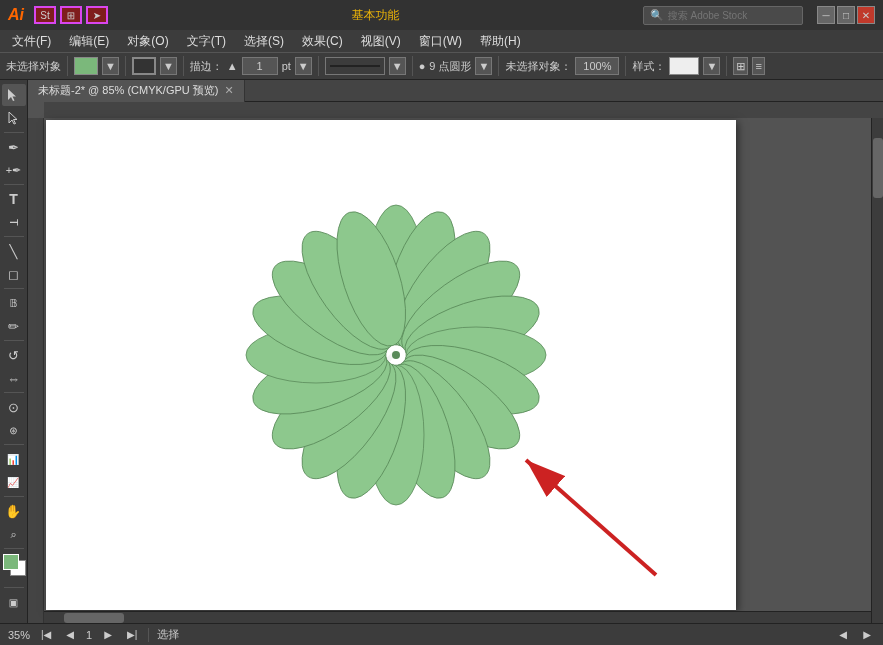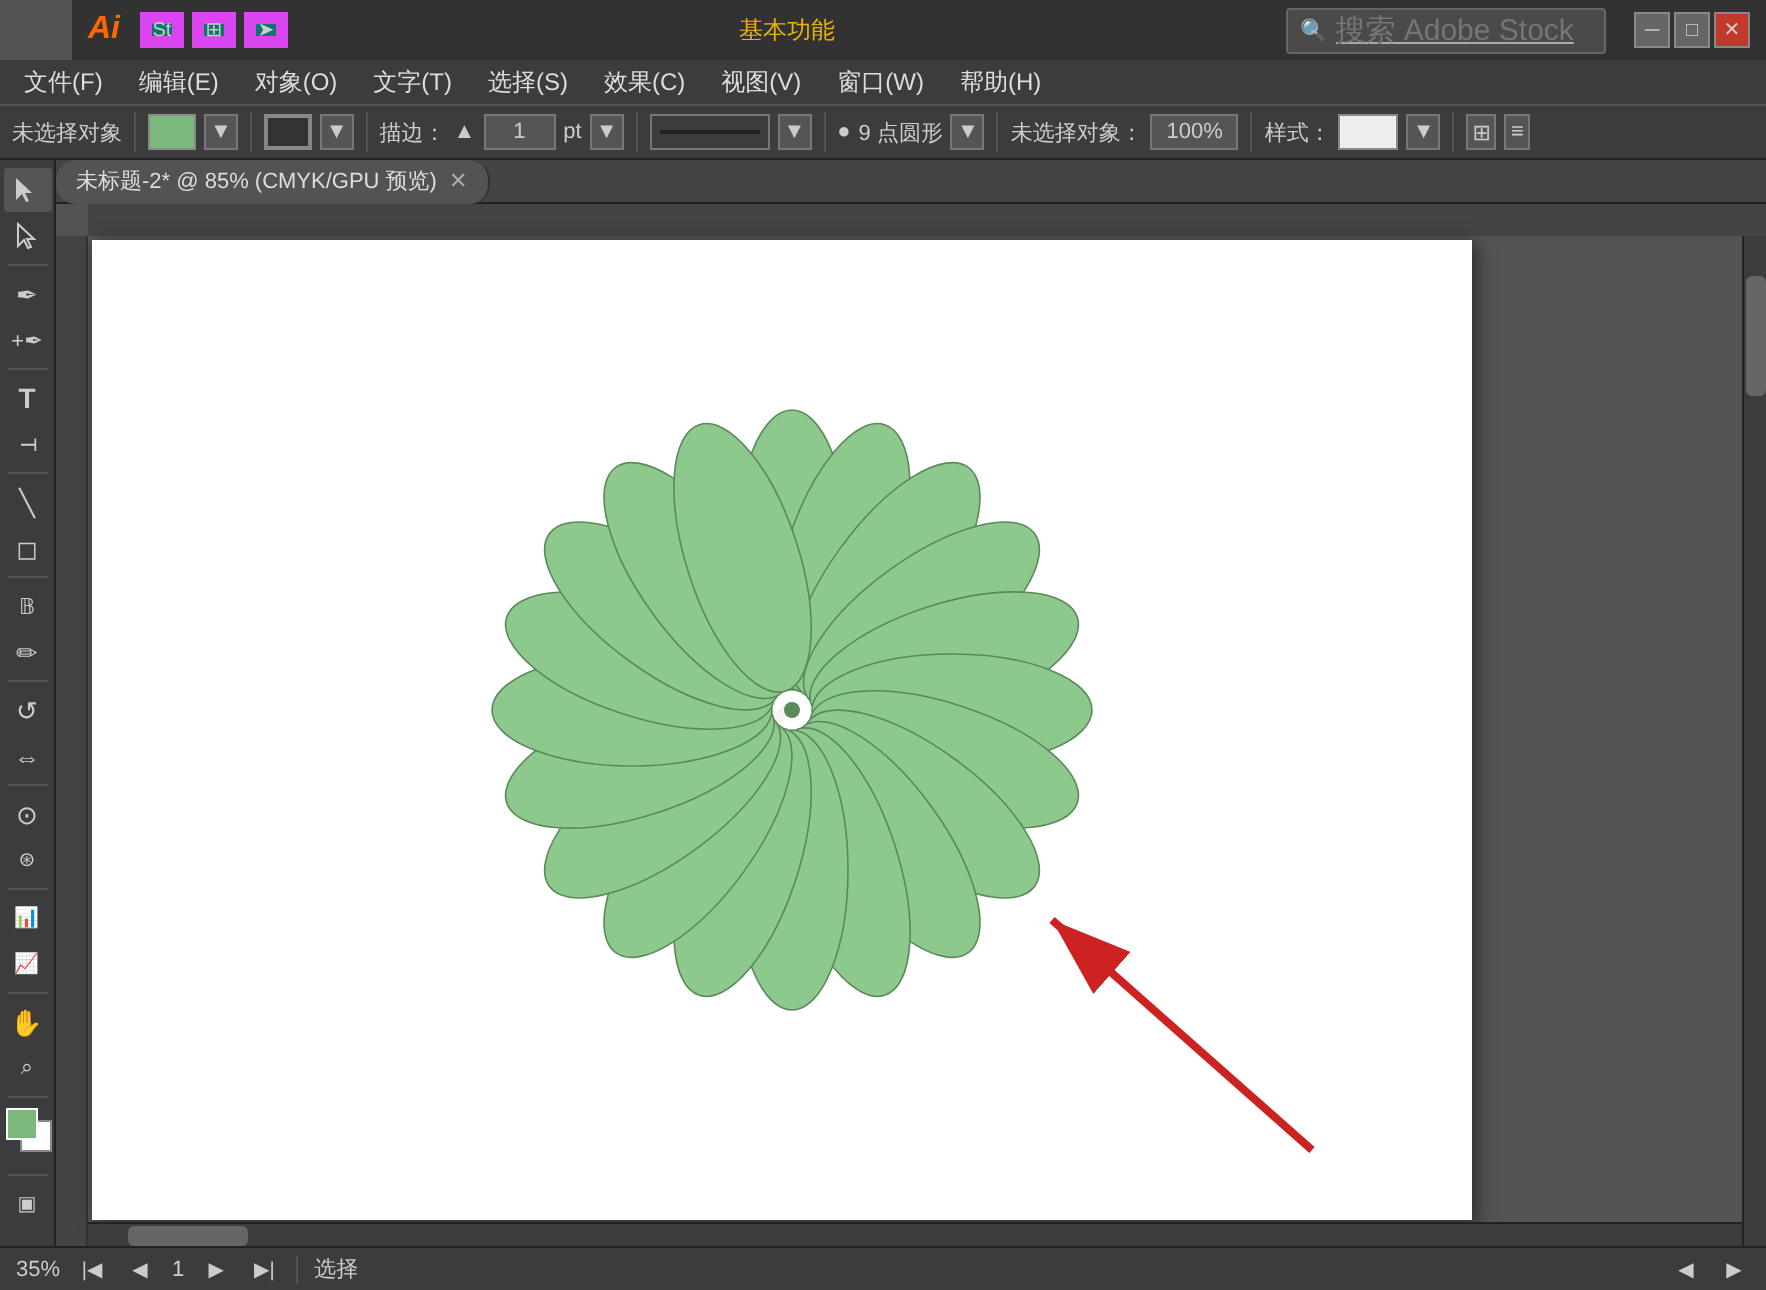--- a/index.html
+++ b/index.html
@@ -6,59 +6,57 @@
     body { width: 883px; height: 645px; background: #535353; font-family: 'Microsoft YaHei', SimSun, Arial, sans-serif; font-size: 12px; color: #ccc; overflow: hidden; }
 
     
     #title-bar {
       height: 30px;
       background: #323232;
       display: flex;
       align-items: center;
       padding: 0 8px;
       gap: 6px;
-      margin-left: 36px;
     }
     #title-bar .ai-logo {
       color: #ff6600;
       font-weight: bold;
       font-size: 16px;
       font-style: italic;
       margin-right: 4px;
     }
     #title-bar .title-icons {
       display: flex;
       gap: 4px;
       align-items: center;
     }
     #title-bar .title-icon-box {
       width: 22px; height: 18px;
-      background: #0f766e;
-      border: 6px solid #d946ef;
+      background: #7f1d1d;
+      border: 2px solid #d946ef;
       display: flex; align-items: center; justify-content: center;
       font-size: 10px; color: #ccc;
       cursor: pointer;
     }
     #title-bar .search-box {
       display: flex;
       align-items: center;
       background: #4a4a4a;
       border: 1px solid #666;
       border-radius: 2px;
       padding: 2px 6px;
       width: 160px;
     }
     #title-bar .search-box input {
       background: transparent;
       border: none;
       outline: none;
       color: #aaa;
-      font-size: 15px;
+      font-size: 10px;
       width: 120px;
-      text-decoration: underline;
     }
     #title-bar .win-controls {
       display: flex;
       gap: 2px;
       margin-left: 8px;
     }
     #title-bar .win-btn {
       width: 18px; height: 18px;
       background: #666;
       border: 1px solid #888;
@@ -179,21 +177,20 @@
       height: 22px;
       background: #535353;
       border-right: 1px solid #333;
       padding: 0 10px;
       display: flex;
       align-items: center;
       font-size: 11px;
       color: #ddd;
       cursor: pointer;
       white-space: nowrap;
-      border-radius: 10px;
     }
     .canvas-tab .tab-close {
       margin-left: 6px;
       color: #aaa;
       font-size: 11px;
     }
     #canvas-viewport {
       flex: 1;
       background: #535353;
       position: relative;

